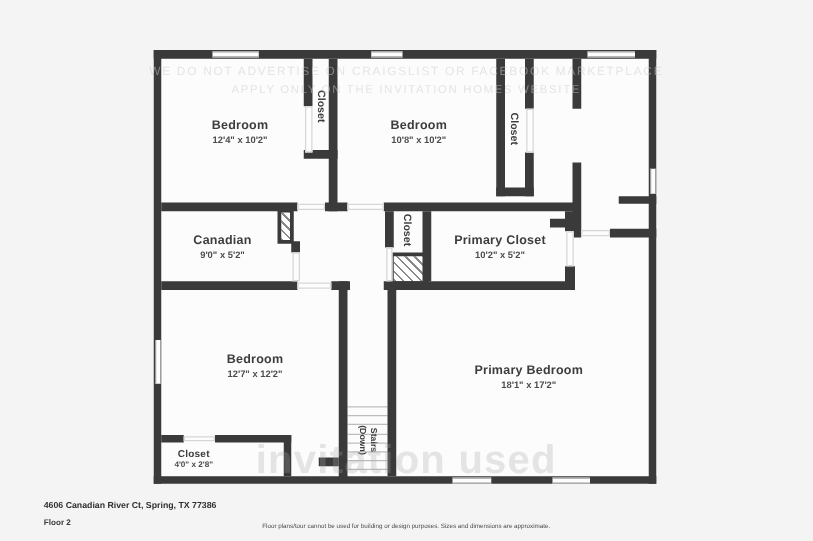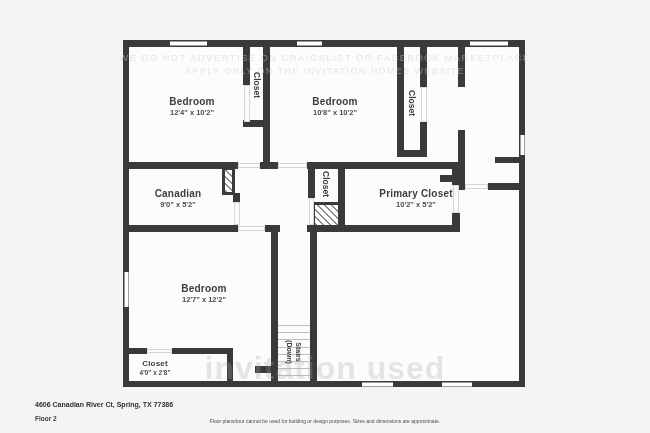--- a/index.html
+++ b/index.html
@@ -128,27 +128,31 @@
     <div class="room-dims">12'4" x 10'2"</div>
   </div>
   <div class="room-label" style="left:335px;top:106px">
     <div class="room-name">Bedroom</div>
     <div class="room-dims">10'8" x 10'2"</div>
   </div>
   <div class="room-label" style="left:178px;top:198px">
     <div class="room-name">Canadian</div>
     <div class="room-dims">9'0" x 5'2"</div>
   </div>
-  <div class="room-label" style="left:416px;top:198px">
+  <div class="room-label" style="left:400px;top:198px">
     <div class="room-name">Primary Closet</div>
     <div class="room-dims">10'2" x 5'2"</div>
   </div>
   <div class="room-label" style="left:204px;top:293px">
     <div class="room-name">Bedroom</div>
     <div class="room-dims">12'7" x 12'2"</div>
+  </div>
+  <div class="room-label" style="left:423px;top:302px">
+    <div class="room-name">Primary Bedroom</div>
+    <div class="room-dims">18'1" x 17'2"</div>
   </div>
   <div class="room-label small" style="left:155px;top:367px">
     <div class="room-name">Closet</div>
     <div class="room-dims">4'0" x 2'8"</div>
   </div>
 
   <div class="vlabel" style="left:257px;top:85px">Closet</div>
   <div class="vlabel" style="left:412px;top:103px">Closet</div>
   <div class="vlabel" style="left:326px;top:184px">Closet</div>
 

